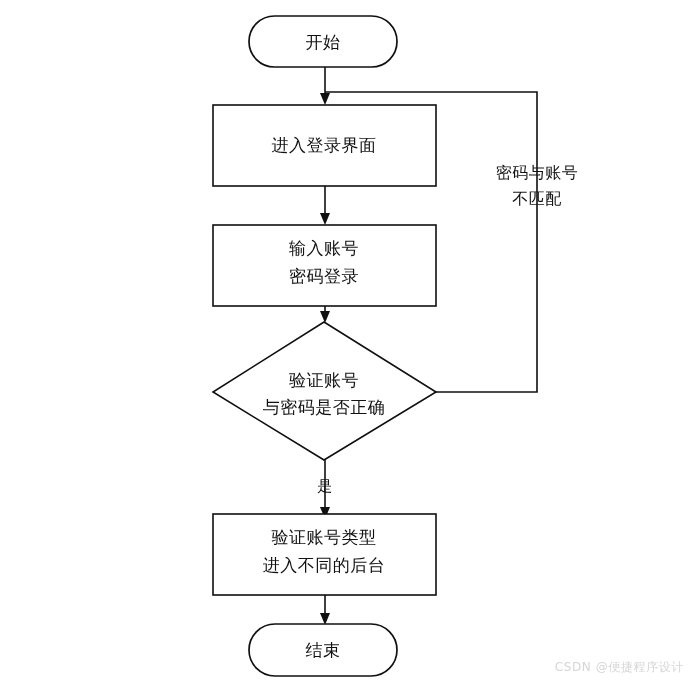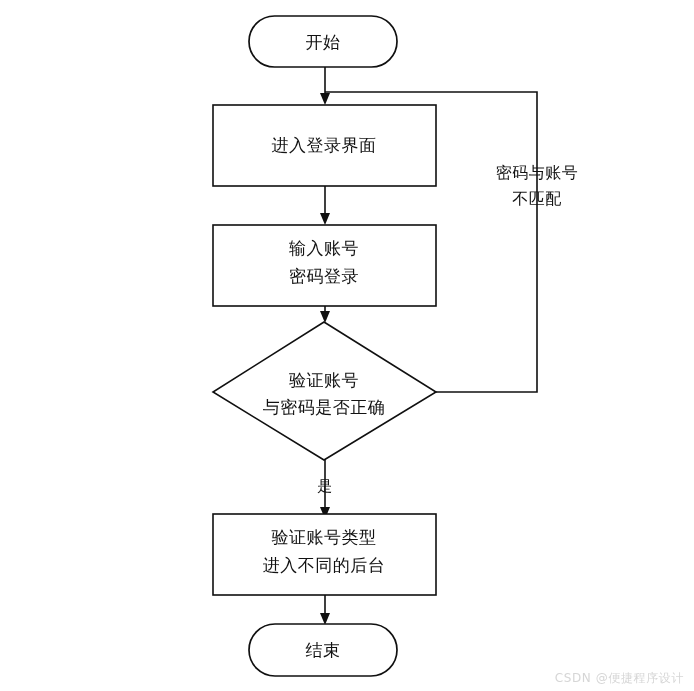--- a/index.html
+++ b/index.html
@@ -59,21 +59,21 @@
     dominant-baseline: middle;
     letter-spacing: 0.5px;
     white-space: pre;
   }
   .edge-label.small {
     font-size: 15px;
   }
   .watermark {
     position: absolute;
     right: 10px;
-    bottom: 4px;
+    bottom: 15px;
     font-family: "DejaVu Sans", "Liberation Sans", sans-serif;
     font-size: 12px;
     color: #d6d6d6;
     letter-spacing: 0.6px;
     user-select: none;
     white-space: pre;
   }
 </style>
 </head>
 <body>

